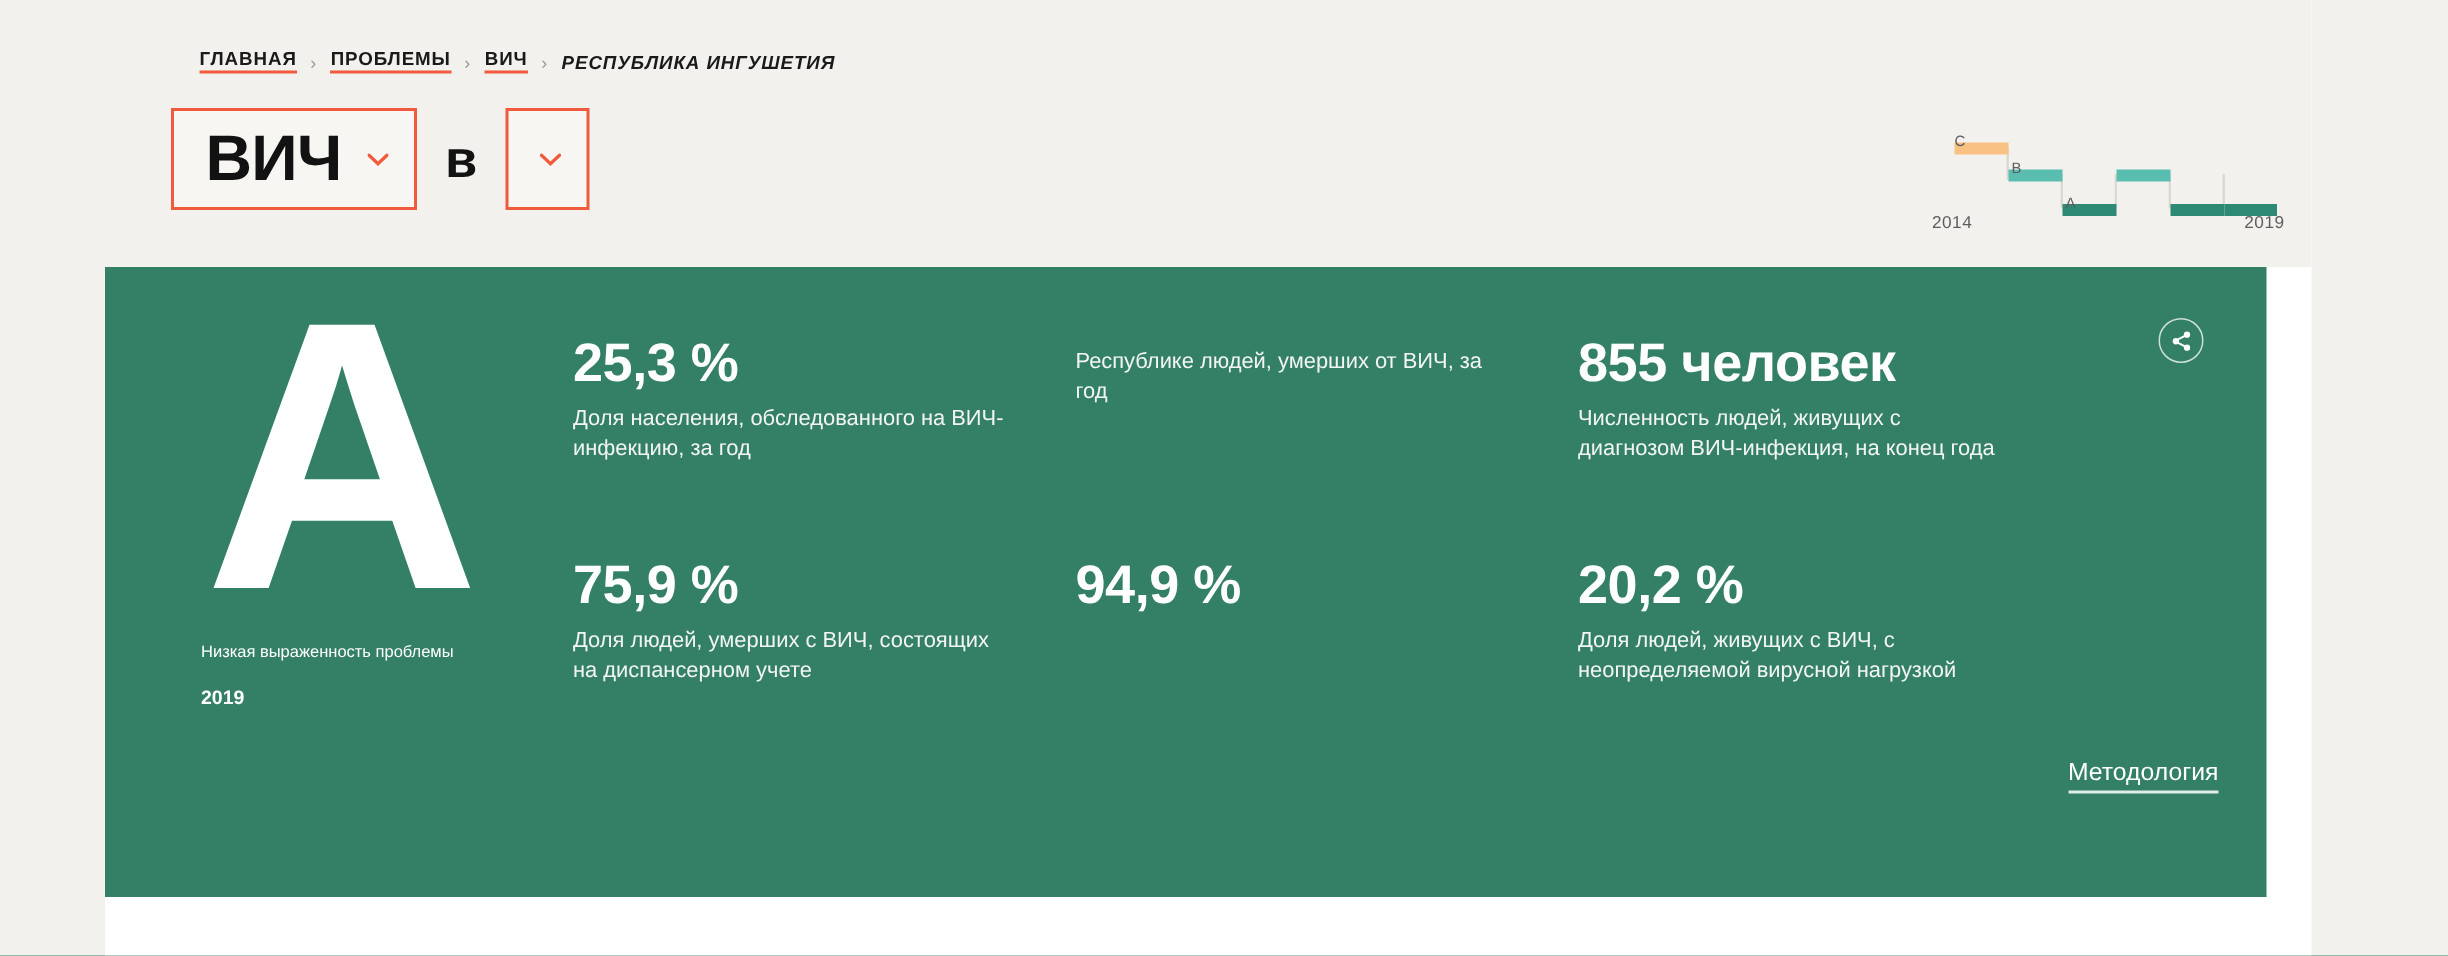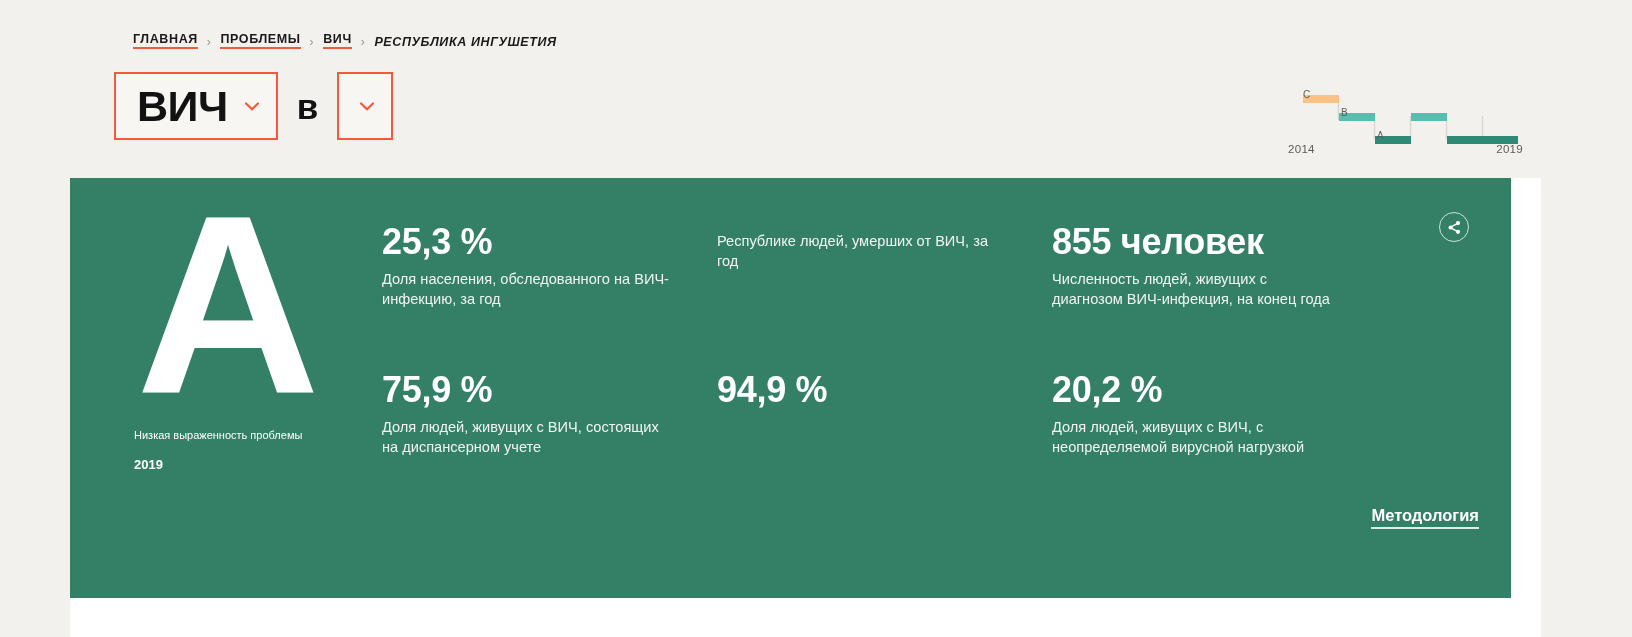--- a/index.html
+++ b/index.html
@@ -209,21 +209,21 @@
     justify-content: center;
   }
   .share-btn svg { display: block; }
 
   
   .methodology {
     position: absolute;
     right: 32px;
     bottom: 69px;
     font-size: 16.5px;
-    font-weight: bold;
+    font-weight: normal;
     color: #ffffff;
     text-decoration: none;
     border-bottom: 2px solid rgba(255,255,255,0.85);
     padding-bottom: 2px;
   }
 </style>
 </head>
 <body>
 
 <div class="white-base"></div>
@@ -309,21 +309,21 @@
       <div class="stat-label">Республике людей, умерших от ВИЧ, за год</div>
     </div>
 
     <div class="stat">
       <div class="stat-value">855 человек</div>
       <div class="stat-label">Численность людей, живущих с диагнозом ВИЧ-инфекция, на конец года</div>
     </div>
 
     <div class="stat">
       <div class="stat-value">75,9 %</div>
-      <div class="stat-label">Доля людей, живущих с ВИЧ, состоящих на диспансерном учете</div>
+      <div class="stat-label">Доля людей, умерших с ВИЧ, состоящих на диспансерном учете</div>
     </div>
 
     <div class="stat">
       <div class="stat-value">94,9 %</div>
     </div>
 
     <div class="stat">
       <div class="stat-value">20,2 %</div>
       <div class="stat-label">Доля людей, живущих с ВИЧ, с неопределяемой вирусной нагрузкой</div>
     </div>

